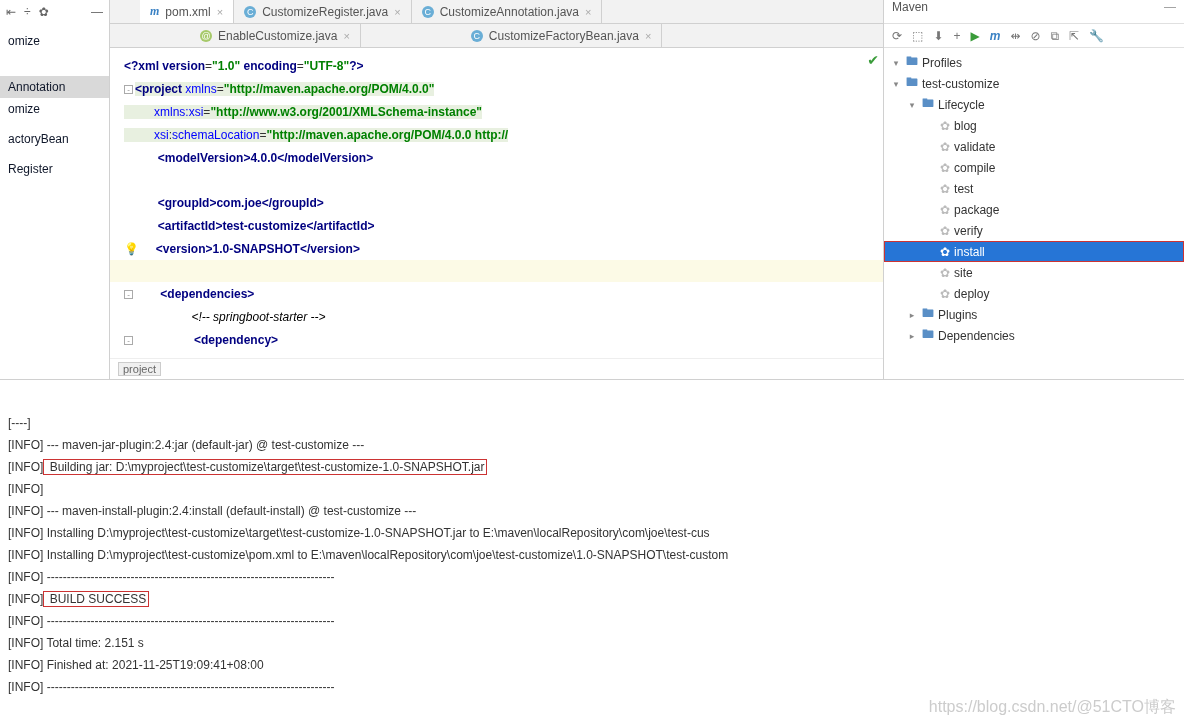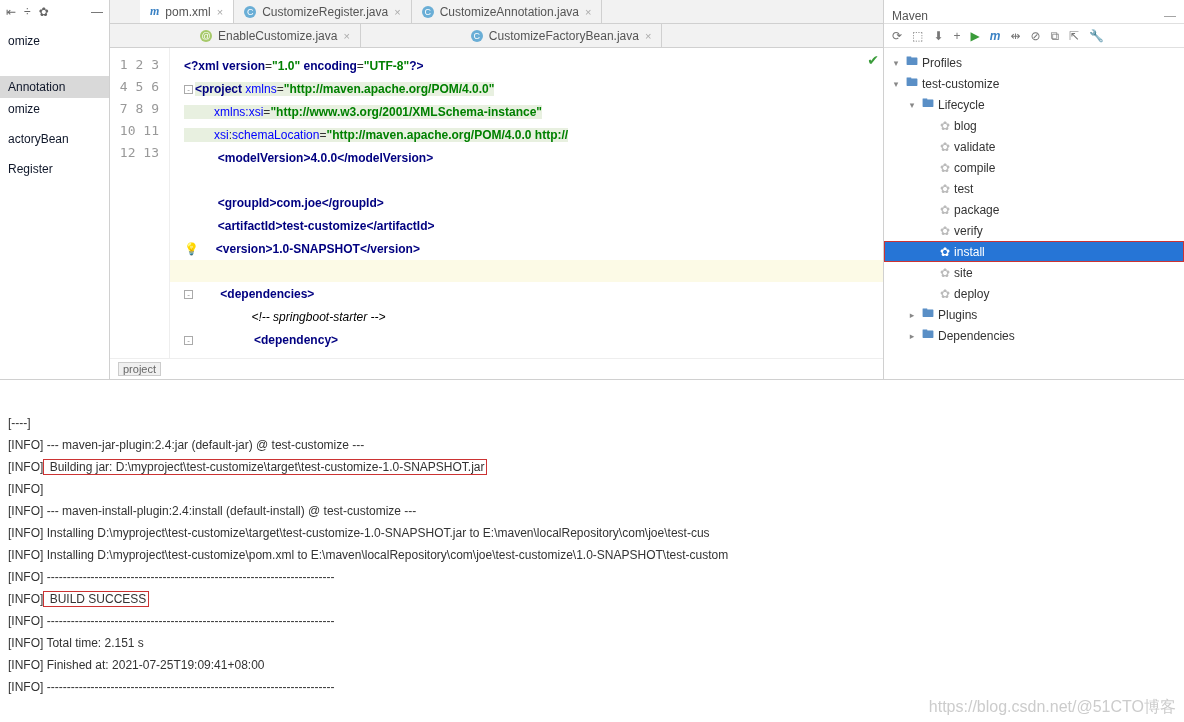--- a/index.html
+++ b/index.html
@@ -26,21 +26,21 @@
 .code .str { color:#008000; font-weight:bold; }
 .code .cmt { color:#000000; font-style:italic; }
 .code .tag { color:#000080; font-weight:bold; }
 .fold { display:inline-block; width:9px; height:9px; border:1px solid #aaa; color:#888; font-size:8px; line-height:7px; text-align:center; margin-right:2px; vertical-align:middle; }
 .bulb { color:#d9a000; }
 .hl-line { background:#fcfae6; display:block; margin-left:-14px; padding-left:14px; width:calc(100% + 14px); }
 .hint-tag { background:#f0f0f0; border:1px solid #ccc; padding:0 4px; font-size:11px; color:#666; display:inline-block; }
 .check { position:absolute; top:4px; right:4px; color:#3a9c3a; font-size:14px; }
 .crumb { padding:3px 8px; color:#777; border-top:1px solid #eee; font-size:12px; }
 .maven-pane { width:300px; display:flex; flex-direction:column; background:#fff; }
-.maven-title { height:24px; display:flex; align-items:flex-end; padding:0 8px; color:#555; border-bottom:1px solid #e0e0e0; }
+.maven-title { height:24px; display:flex; align-items:flex-start; padding:0 8px; color:#555; border-bottom:1px solid #e0e0e0; }
 .maven-tools { height:24px; display:flex; align-items:center; gap:10px; padding:0 8px; color:#777; border-bottom:1px solid #e0e0e0; }
 .maven-tools .run { color:#3a9c3a; }
 .maven-tools .m { color:#3b82c4; font-weight:bold; font-style:italic; }
 .maven-tree { flex:1; padding:4px 0; overflow:auto; }
 .tnode { display:flex; align-items:center; height:21px; padding-left:6px; gap:4px; cursor:pointer; white-space:nowrap; }
 .tnode .exp { width:12px; color:#888; font-size:9px; display:inline-block; text-align:center; }
 .tnode.sel { background:#2675d6; color:#fff; }
 .tnode.sel .gear { color:#fff; }
 .tnode.boxed { outline:1px solid #c33; outline-offset:-1px; }
 .gear { color:#bbb; font-size:12px; }
@@ -109,34 +109,20 @@
         </div>
       <div style="width:100px"></div>
       <div class="tab">
           <span class="ico-c">C</span>
           <span>CustomizeFactoryBean.java</span>
           <span class="close">×</span>
         </div>
     </div>
     <div class="editor-body">
       <span class="check">✔</span>
-      <div class="gutter">
-1
-2
-3
-4
-5
-6
-7
-8
-9
-10
-11
-12
-13</div>
       <div class="code"><span class="tag">&lt;?</span><span class="tag">xml version</span><span>=</span><span class="str">"1.0"</span><span class="tag"> encoding</span><span>=</span><span class="str">"UTF-8"</span><span class="tag">?&gt;</span>
 <span class="fold">-</span><span style="background:#e8f0e0"><span class="tag">&lt;</span><span class="tag">project </span><span class="attr">xmlns</span><span>=</span><span class="str">"http://maven.apache.org/POM/4.0.0"</span></span>
 <span style="background:#e8f0e0">         <span class="attr">xmlns:</span><span class="attr">xsi</span><span>=</span><span class="str">"http://www.w3.org/2001/XMLSchema-instance"</span></span>
 <span style="background:#e8f0e0">         <span class="attr">xsi</span><span>:</span><span class="attr">schemaLocation</span><span>=</span><span class="str">"http://maven.apache.org/POM/4.0.0 http://</span></span>
     <span class="tag">&lt;</span><span class="tag">modelVersion</span><span class="tag">&gt;4.0.0&lt;/</span><span class="tag">modelVersion</span><span class="tag">&gt;</span>
 
     <span class="tag">&lt;</span><span class="tag">groupId</span><span class="tag">&gt;com.joe&lt;/</span><span class="tag">groupId</span><span class="tag">&gt;</span>
     <span class="tag">&lt;</span><span class="tag">artifactId</span><span class="tag">&gt;test-customize&lt;/</span><span class="tag">artifactId</span><span class="tag">&gt;</span>
 <span class="bulb">💡</span>  <span class="tag">&lt;</span><span class="tag">version</span><span class="tag">&gt;1.0-SNAPSHOT&lt;/</span><span class="tag">version</span><span class="tag">&gt;</span>
 <span class="hl-line"> </span><span class="fold">-</span>   <span class="tag">&lt;</span><span class="tag">dependencies</span><span class="tag">&gt;</span>
@@ -236,18 +222,18 @@
 <span class="le">[INFO] --- maven-jar-plugin:2.4:jar (default-jar) @ test-customize ---</span>
 <span class="le"><span>[INFO]</span><span class="red-box2"> Building jar: D:\myproject\test-customize\target\test-customize-1.0-SNAPSHOT.jar</span></span>
 <span class="le">[INFO]</span>
 <span class="le">[INFO] --- maven-install-plugin:2.4:install (default-install) @ test-customize ---</span>
 <span class="le">[INFO] Installing D:\myproject\test-customize\target\test-customize-1.0-SNAPSHOT.jar to E:\maven\localRepository\com\joe\test-cus</span>
 <span class="le">[INFO] Installing D:\myproject\test-customize\pom.xml to E:\maven\localRepository\com\joe\test-customize\1.0-SNAPSHOT\test-custom</span>
 <span class="le">[INFO] ------------------------------------------------------------------------</span>
 <span class="le"><span>[INFO]</span><span class="red-box2"> BUILD SUCCESS</span></span>
 <span class="le">[INFO] ------------------------------------------------------------------------</span>
 <span class="le">[INFO] Total time: 2.151 s</span>
-<span class="le">[INFO] Finished at: 2021-07-25T19:09:41+08:00</span>
+<span class="le">[INFO] Finished at: 2021-11-25T19:09:41+08:00</span>
 <span class="le">[INFO] ------------------------------------------------------------------------</span>
   </div>
 </div>
 
 <div class="watermark">https://blog.csdn.net/@51CTO博客</div>
 
 </body></html>

